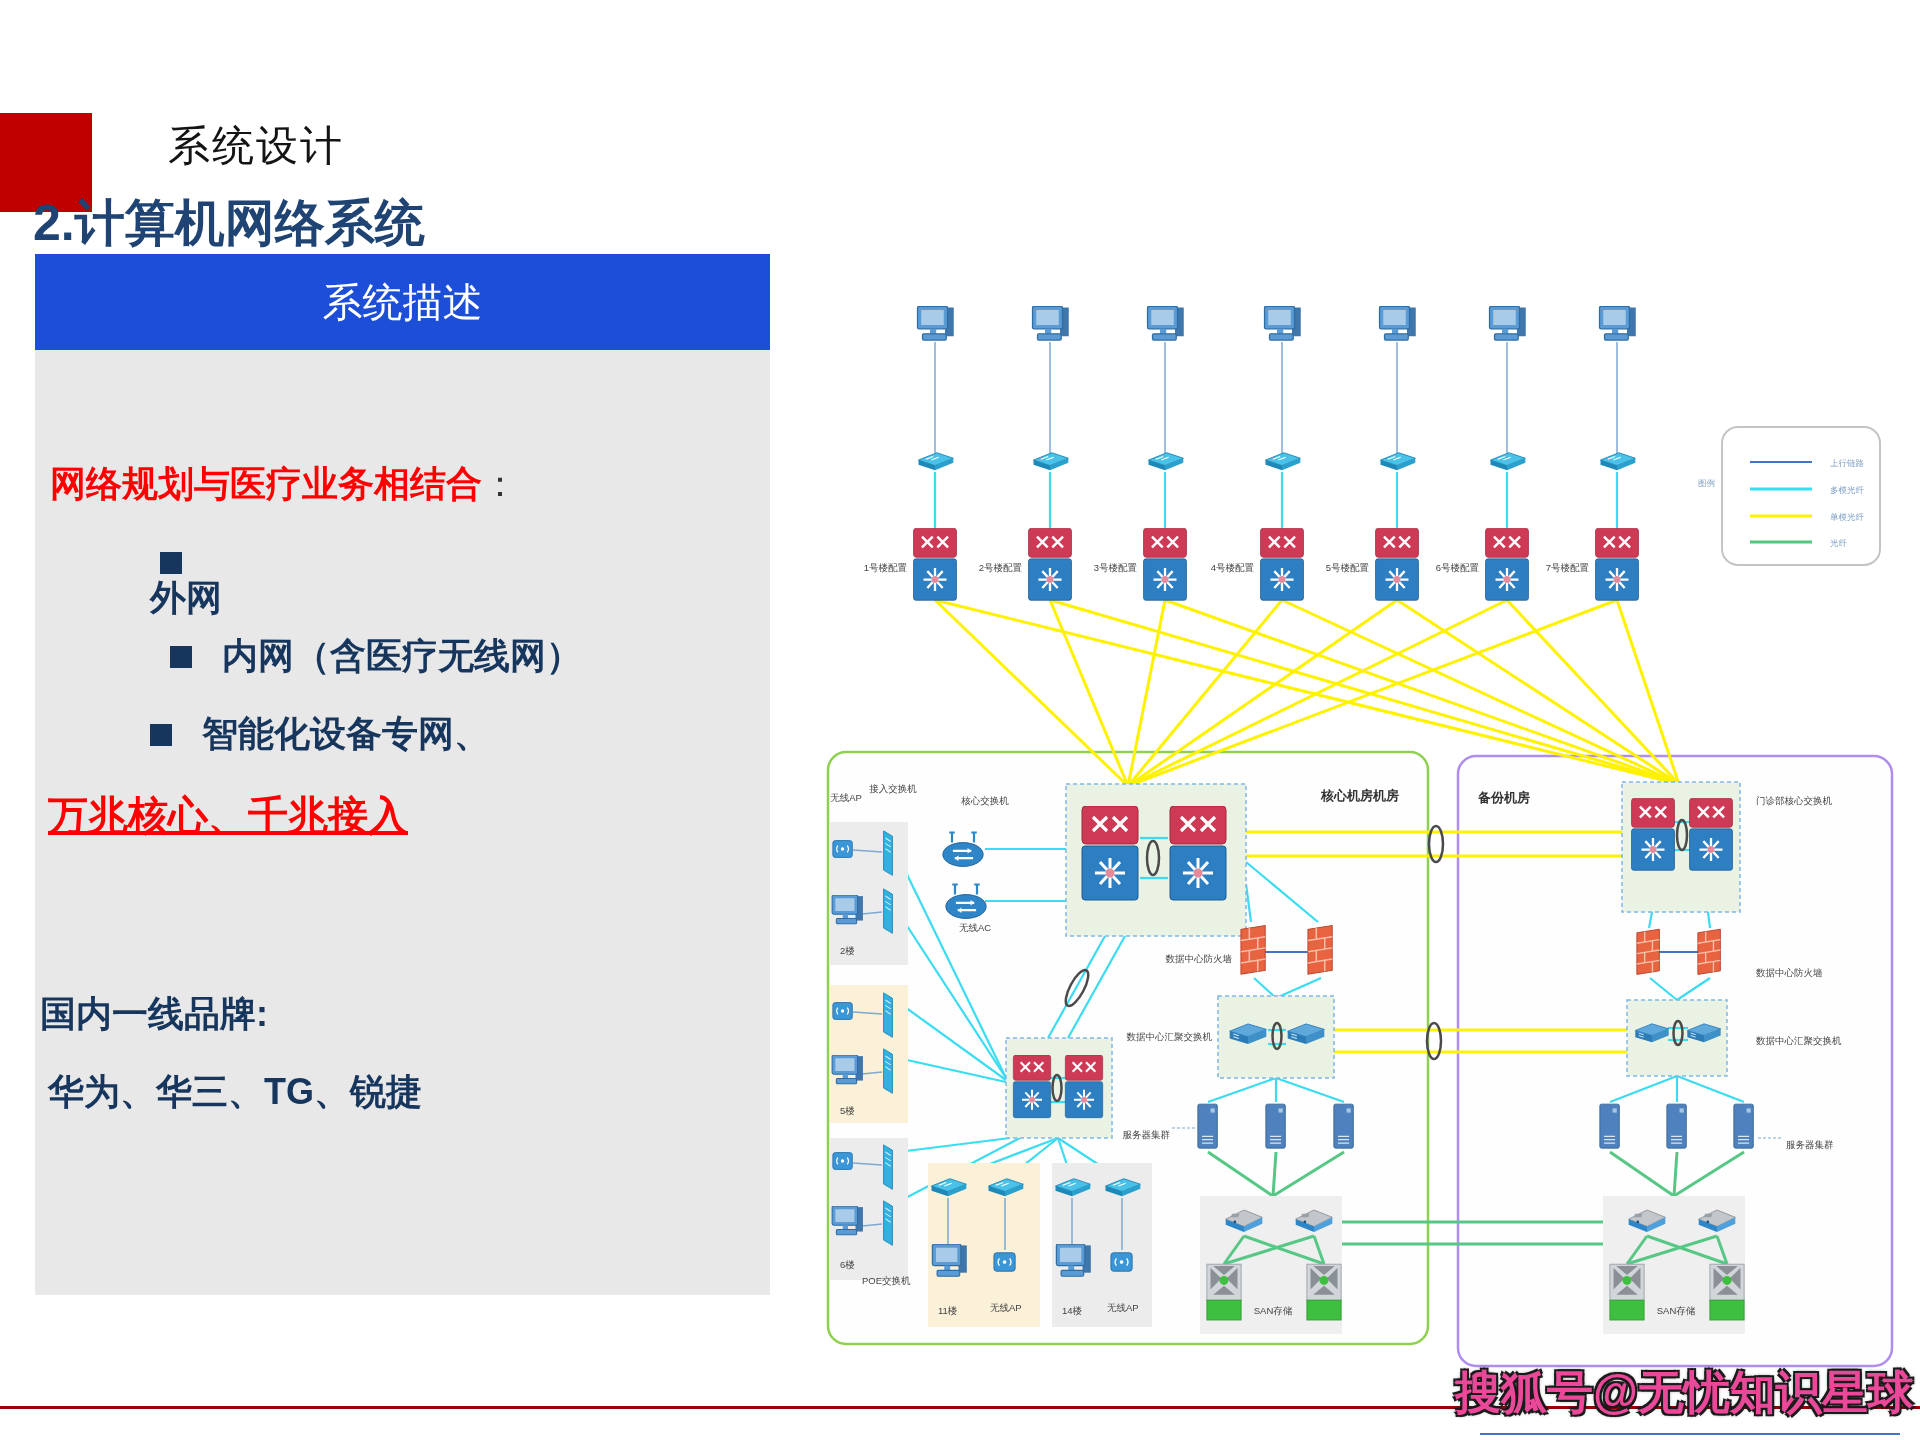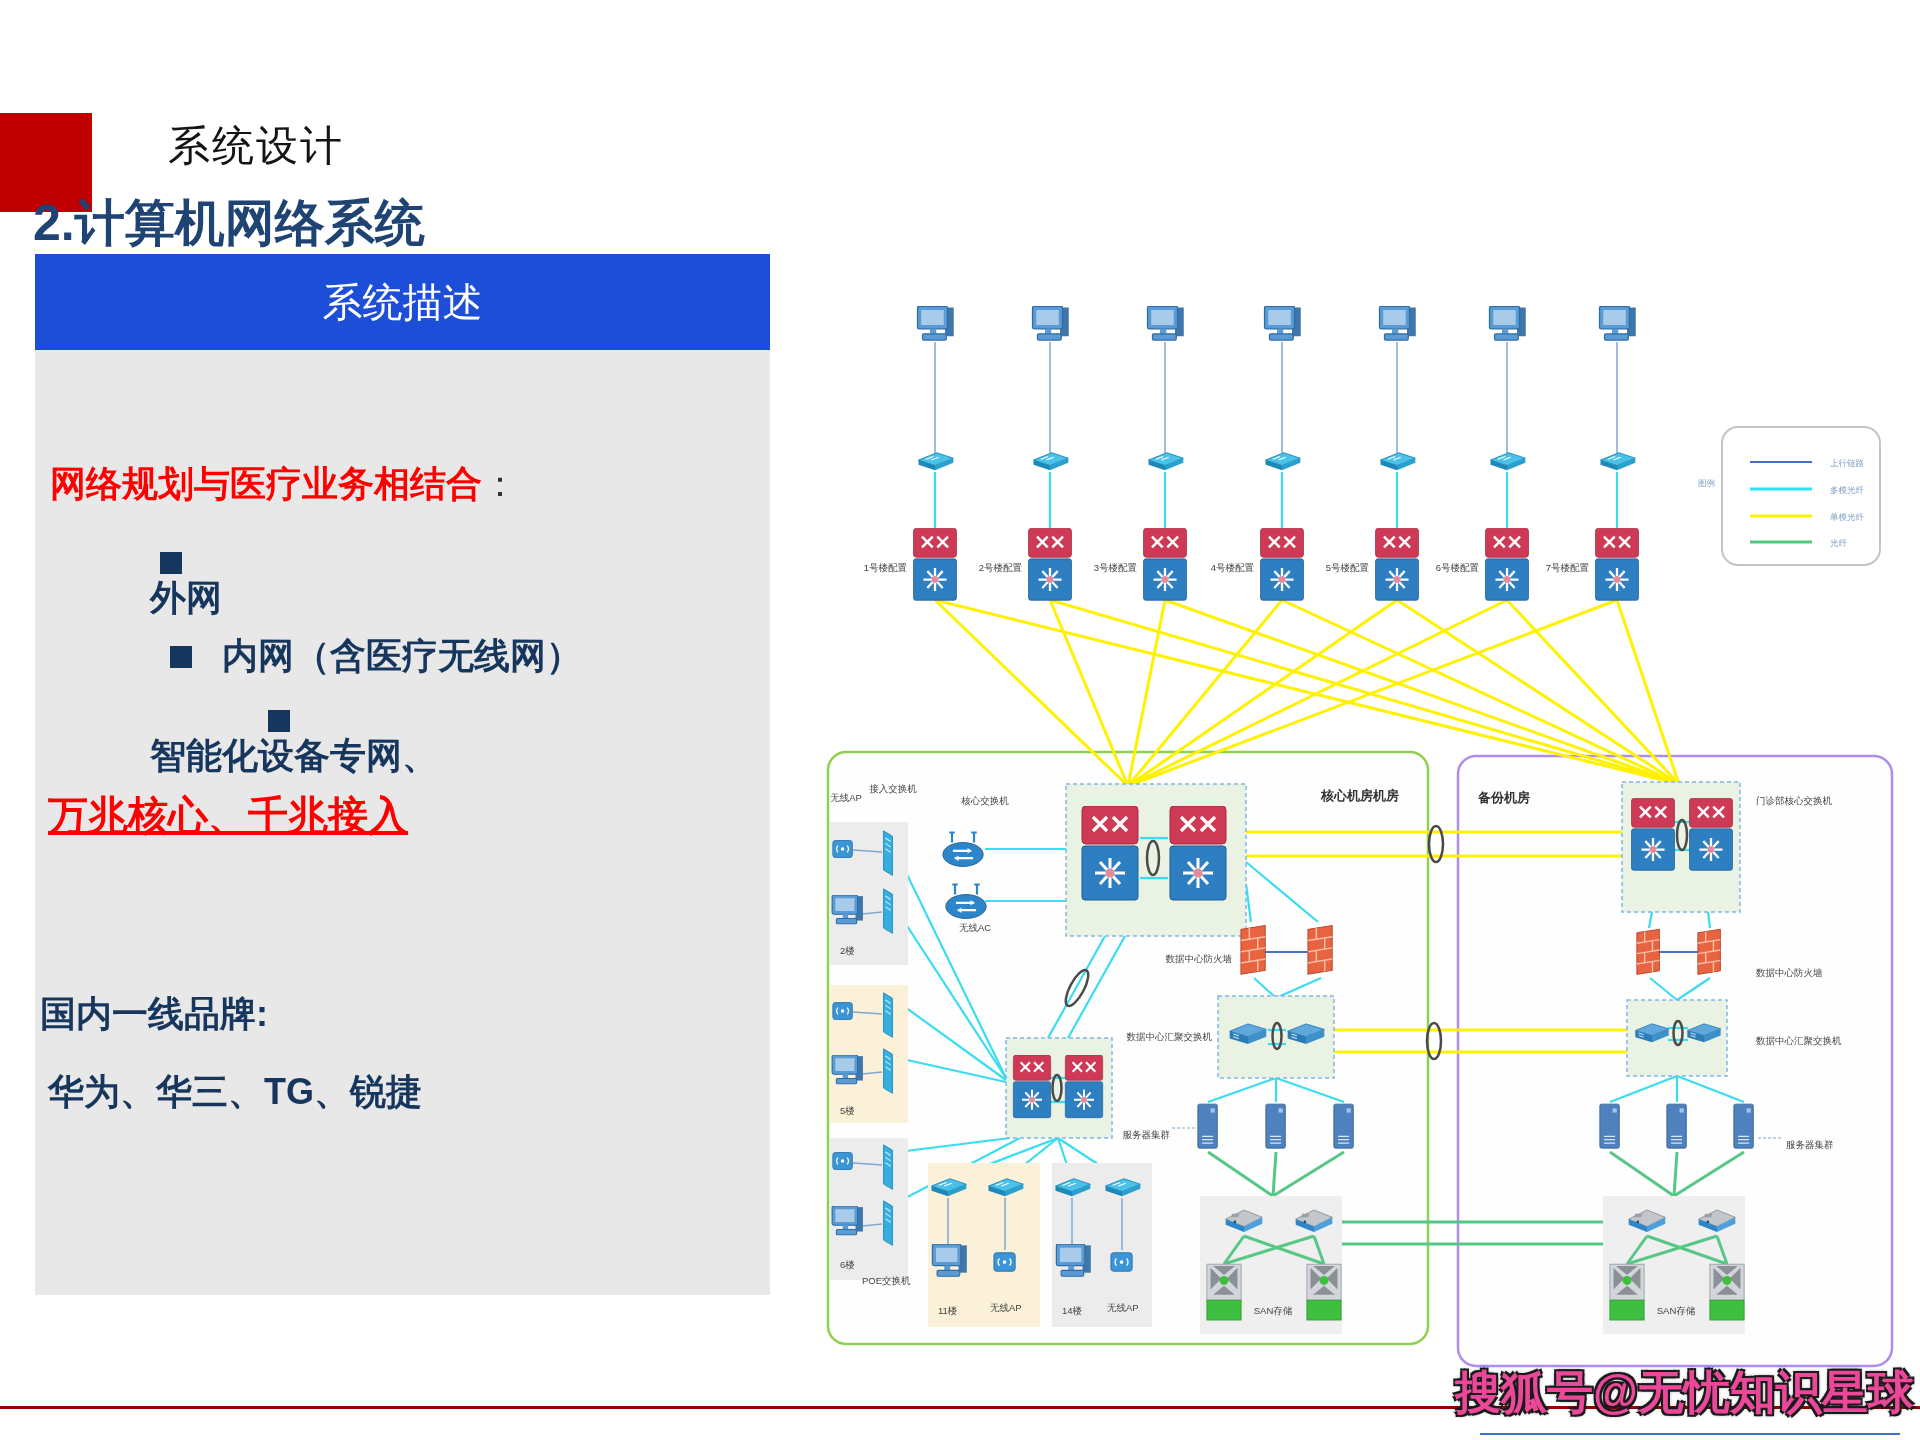--- a/index.html
+++ b/index.html
@@ -12,21 +12,21 @@
   .page-title{left:33px;top:178px;font-size:50px;font-weight:700;color:#1F4473;margin-top:12px;}
   
   .panel-header{left:35px;top:254px;width:735px;height:96px;background:#1d4ed8;
                 color:#fff;font-size:40px;display:flex;align-items:center;justify-content:center;}
   .panel-body{left:35px;top:350px;width:735px;height:945px;background:#E8E8E8;}
   .intro{left:50px;top:460px;font-size:36px;font-weight:700;}
   .intro .red{color:#FF0000;}
   .intro .colon{color:#333;font-weight:400;}
   .bullet-row{left:150px;font-size:36px;font-weight:700;color:#17365D;display:flex;align-items:center;}
   .bullet-sq{width:22px;height:22px;background:#17365D;margin-right:30px;flex:0 0 auto;}
-  .b1{top:552px;flex-direction:column;} .b2{top:632px;padding-left:20px;} .b3{top:710px;flex-direction:column;}
+  .b1{top:552px;flex-direction:column;} .b2{top:632px;padding-left:20px;} .b3{top:710px;}
   .highlight{left:48px;top:788px;font-size:40px;font-weight:700;color:#FF0000;text-decoration:underline;}
   .brand-title{left:40px;top:990px;font-size:36px;font-weight:700;color:#17365D;text-align:center;}
   .brand-list{left:48px;top:1068px;font-size:36px;font-weight:700;color:#17365D;}
   
   .bottom-line{left:0;top:1406px;width:1920px;height:3px;background:#990000;}
   .bottom-blue{left:1480px;top:1433px;width:420px;height:2px;background:#4472C4;}
   .watermark{left:1455px;top:1362px;width:460px;font-size:46px;font-weight:700;color:#ec4899;
              text-shadow:2px 2px 0 #1a1a1a,-2px -2px 0 #1a1a1a,2px -2px 0 #1a1a1a,-2px 2px 0 #1a1a1a,0 0 4px #000;
              white-space:nowrap;}
   

